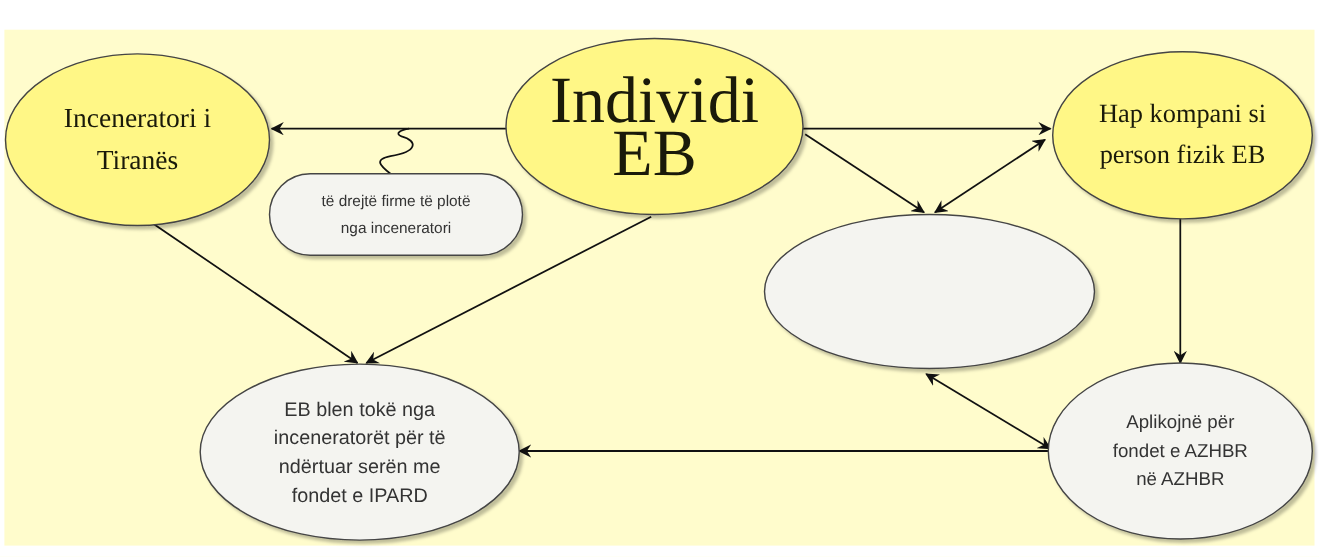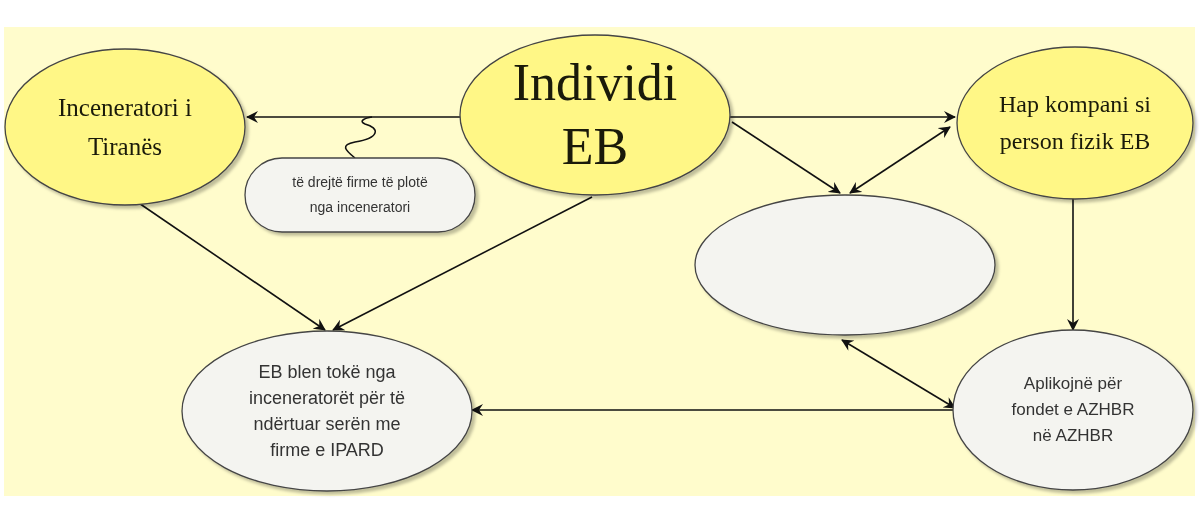--- a/index.html
+++ b/index.html
@@ -51,40 +51,40 @@
       <ellipse cx="1073" cy="410" rx="120" ry="80" fill="#f4f4f0"></ellipse>
     </g>
   </svg>
 
   <div class="node serif" style="left:5px; top:49px; width:240px; height:156px;">
     <span class="label" style="font-size:25px; line-height:39px;">Inceneratori i
 Tiranës</span>
   </div>
 
   <div class="node serif" style="left:460px; top:35px; width:270px; height:160px;">
-    <span class="label" style="font-size:52px; line-height:64px;">Individi
+    <span class="label" style="font-size:60px; line-height:48px;">Individi
 EB</span>
   </div>
 
   <div class="node serif" style="left:957px; top:47px; width:236px; height:152px;font-family:Liberation Serif, serif;">
     <span class="label" style="font-size:24px; line-height:37px;">Hap kompani si
 person fizik EB</span>
   </div>
 
   <div class="node sans" style="left:245px; top:158px; width:230px; height:74px;">
     <span class="label" style="font-size:14px; line-height:25px;">të drejtë firme të plotë
 nga inceneratori</span>
   </div>
 
 
   <div class="node sans" style="left:182px; top:331px; width:290px; height:160px;">
     <span class="label" style="font-size:18px; line-height:26px;">EB blen tokë nga
 inceneratorët për të
 ndërtuar serën me
-firme e IPARD</span>
+fondet e IPARD</span>
   </div>
 
   <div class="node sans" style="left:953px; top:330px; width:240px; height:160px;">
     <span class="label" style="font-size:17px; line-height:26px;">Aplikojnë për
 fondet e AZHBR
 në AZHBR</span>
   </div>
 </div>
 
 </body></html>

